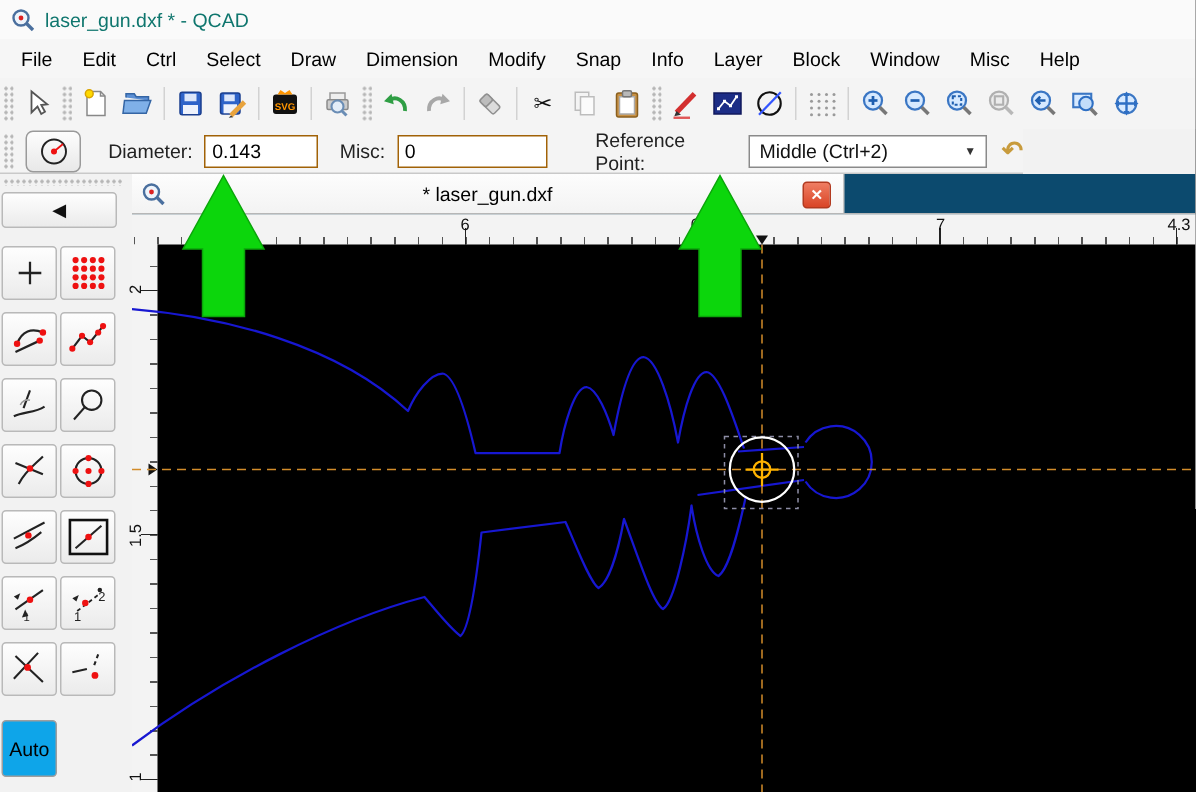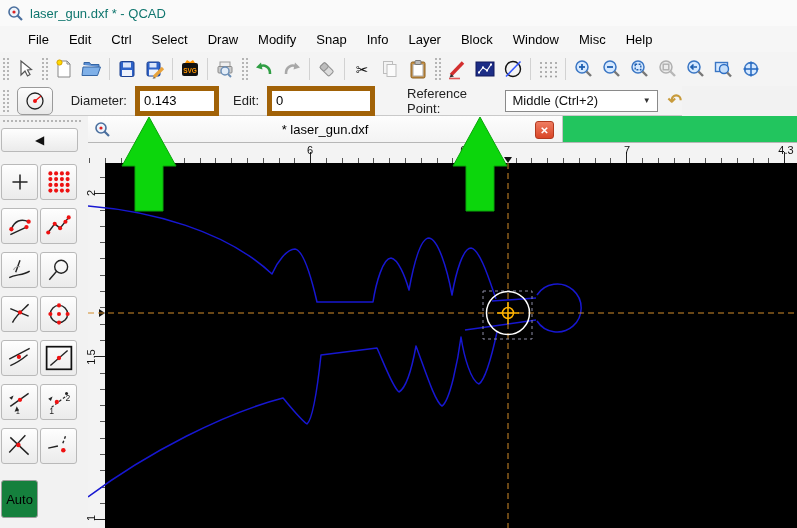--- a/index.html
+++ b/index.html
@@ -4,54 +4,54 @@
 <style>
   html,body{margin:0;padding:0;}
   #app{position:relative;width:797px;height:528px;background:#f2f2f2;overflow:hidden;
        font-family:"Liberation Sans",sans-serif;color:#111;}
   
   #titlebar{position:absolute;left:0;top:0;width:797px;height:26px;background:#fafafa;
             display:flex;align-items:center;gap:7px;padding-left:7px;box-sizing:border-box;}
   #titlebar .ttl{font-size:13px;color:#0f766e;}
   
   #menubar{position:absolute;left:0;top:26px;width:797px;height:26px;background:#f6f6f6;
-           display:flex;align-items:center;padding-left:18px;box-sizing:border-box;}
+           display:flex;align-items:center;padding-left:4px;box-sizing:border-box;}
   .menuitem{font-size:13px;padding:3px 10px;color:#000;}
   
   #toolbar{position:absolute;left:0;top:52px;width:797px;height:34px;background:#f4f4f4;
            display:flex;align-items:center;box-sizing:border-box;}
   .tbtn{width:28px;height:26px;display:flex;align-items:center;justify-content:center;flex:none;}
   .tsep{width:1px;height:22px;background:#d2d2d2;margin:0 3px;flex:none;}
   .thandle{width:7px;height:24px;flex:none;margin:0 2px;
            background-image:radial-gradient(#b5b5b5 1px, transparent 1.2px);background-size:4px 4px;}
   .glyph{font-size:15px;line-height:1;}
   
   #optionsbar{position:absolute;left:0;top:86px;width:682px;height:30px;background:#f4f4f4;
               border-bottom:1px solid #c9c9c9;display:flex;align-items:center;box-sizing:border-box;}
   .optlabel{font-size:13px;color:#222;}
-  .optinput{height:18px;border:5px solid #a16207;background:#fff;font-family:"Liberation Sans",sans-serif;
+  .optinput{height:18px;border:1px solid #a16207;background:#fff;font-family:"Liberation Sans",sans-serif;
             font-size:13px;padding:1px 4px;}
   #tool-active-btn{width:36px;height:26px;margin-left:6px;border:1px solid #9a9a9a;border-radius:5px;
             background:linear-gradient(#fdfdfd,#e8e8e8);display:flex;align-items:center;justify-content:center;}
   #ref-dropdown{width:148px;height:20px;border:1px solid #8a8a8a;background:#fff;display:flex;
             align-items:center;justify-content:space-between;padding:0 6px;font-size:13px;}
   #reset-icon{font-size:17px;font-weight:bold;color:#c89b3c;margin-left:10px;}
   
   #sidebar{position:absolute;left:0;top:116px;width:88px;height:412px;background:#f2f2f2;}
   #sidebar-handle{margin:3px 6px 4px 2px;height:5px;
            background-image:radial-gradient(#b5b5b5 1px, transparent 1.2px);background-size:4px 4px;}
   .sbtn{background:linear-gradient(#fefefe,#ebebeb);border:1px solid #b9b9b9;border-radius:3px;
         display:flex;align-items:center;justify-content:center;box-sizing:border-box;}
   #back-btn{width:77px;height:24px;margin-left:1px;font-size:12px;}
   #snap-grid-box{display:grid;grid-template-columns:37px 37px;gap:8px 2px;margin:12px 0 0 1px;}
   .snapbtn{width:37px;height:36px;}
-  #auto-btn{width:37px;height:38px;margin:16px 0 0 1px;background:#15803d;border:1px solid #9e9e9e;
+  #auto-btn{width:37px;height:38px;margin:16px 0 0 1px;background:#0ea5e9;border:1px solid #9e9e9e;
             font-size:13px;color:#000;}
   
-  #tabbar{position:absolute;left:88px;top:116px;width:709px;height:27px;background:#22c55e;
+  #tabbar{position:absolute;left:88px;top:116px;width:709px;height:27px;background:#0c4a6e;
           border-bottom:1px solid #b6b6b6;box-sizing:border-box;}
   #doc-tab{position:absolute;left:0;top:0;width:475px;height:26px;background:linear-gradient(#fdfdfd,#f3f3f3);
            border-right:1px solid #c6c6c6;display:flex;align-items:center;box-sizing:border-box;}
   #doc-tab .tab-title{position:absolute;left:0;right:0;text-align:center;font-size:13px;color:#000;}
   #tab-close{position:absolute;right:8px;top:5px;width:17px;height:16px;border-radius:3px;z-index:3;
              background:linear-gradient(#ef7d62,#d94527);border:1px solid #b23a20;color:#fff;
              font-size:10px;font-weight:bold;display:flex;align-items:center;justify-content:center;}
   
   #ruler-top{position:absolute;left:88px;top:143px;width:709px;height:20px;background:#f3f3f3;}
   #ruler-top .minor{position:absolute;left:0.8px;right:0;bottom:0;height:5px;
@@ -88,20 +88,21 @@
     </svg>
     <span class="ttl">laser_gun.dxf * - QCAD</span>
   </div>
 
   <div id="menubar">
     <span class="menuitem">File</span>
     <span class="menuitem">Edit</span>
     <span class="menuitem">Ctrl</span>
     <span class="menuitem">Select</span>
     <span class="menuitem">Draw</span>
+    <span class="menuitem">Dimension</span>
     <span class="menuitem">Modify</span>
     <span class="menuitem">Snap</span>
     <span class="menuitem">Info</span>
     <span class="menuitem">Layer</span>
     <span class="menuitem">Block</span>
     <span class="menuitem">Window</span>
     <span class="menuitem">Misc</span>
     <span class="menuitem">Help</span>
   </div>
 
@@ -304,21 +305,21 @@
     <div class="thandle"></div>
     <div id="tool-active-btn">
       <svg width="22" height="22" viewBox="0 0 22 22">
         <circle cx="11" cy="11" r="8" fill="none" stroke="#222" stroke-width="1.3"></circle>
         <circle cx="11" cy="11" r="2" fill="#e11"></circle>
         <line x1="11" y1="11" x2="17" y2="6" stroke="#e11" stroke-width="1.2"></line>
       </svg>
     </div>
     <span class="optlabel" style="margin-left:18px">Diameter:</span>
     <input class="optinput" style="width: 66px; margin-left: 8px;" value="0.143">
-    <span class="optlabel" style="margin-left:14px">Edit:</span>
+    <span class="optlabel" style="margin-left:14px">Misc:</span>
     <input class="optinput" style="width: 90px; margin-left: 8px;" value="0">
     <span class="optlabel" style="margin-left:32px">Reference Point:</span>
     <div id="ref-dropdown" style="margin-left:8px">
       <span>Middle (Ctrl+2)</span>
       <span style="font-size:8px;color:#333">▼</span>
     </div>
     <span id="reset-icon">↶</span>
   </div>
 
   <div id="sidebar">

